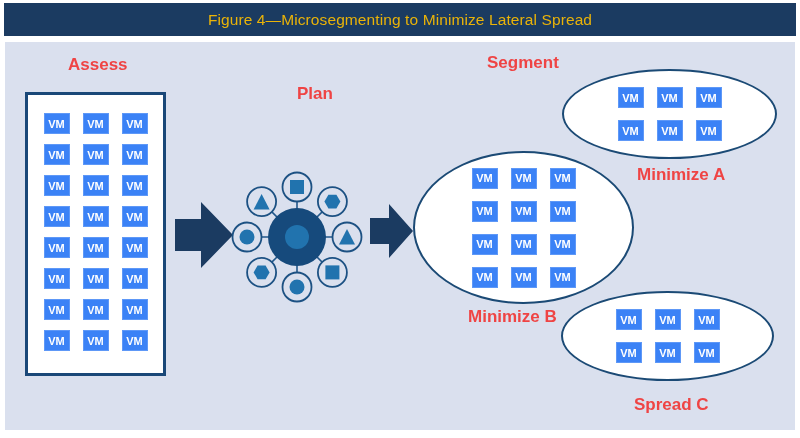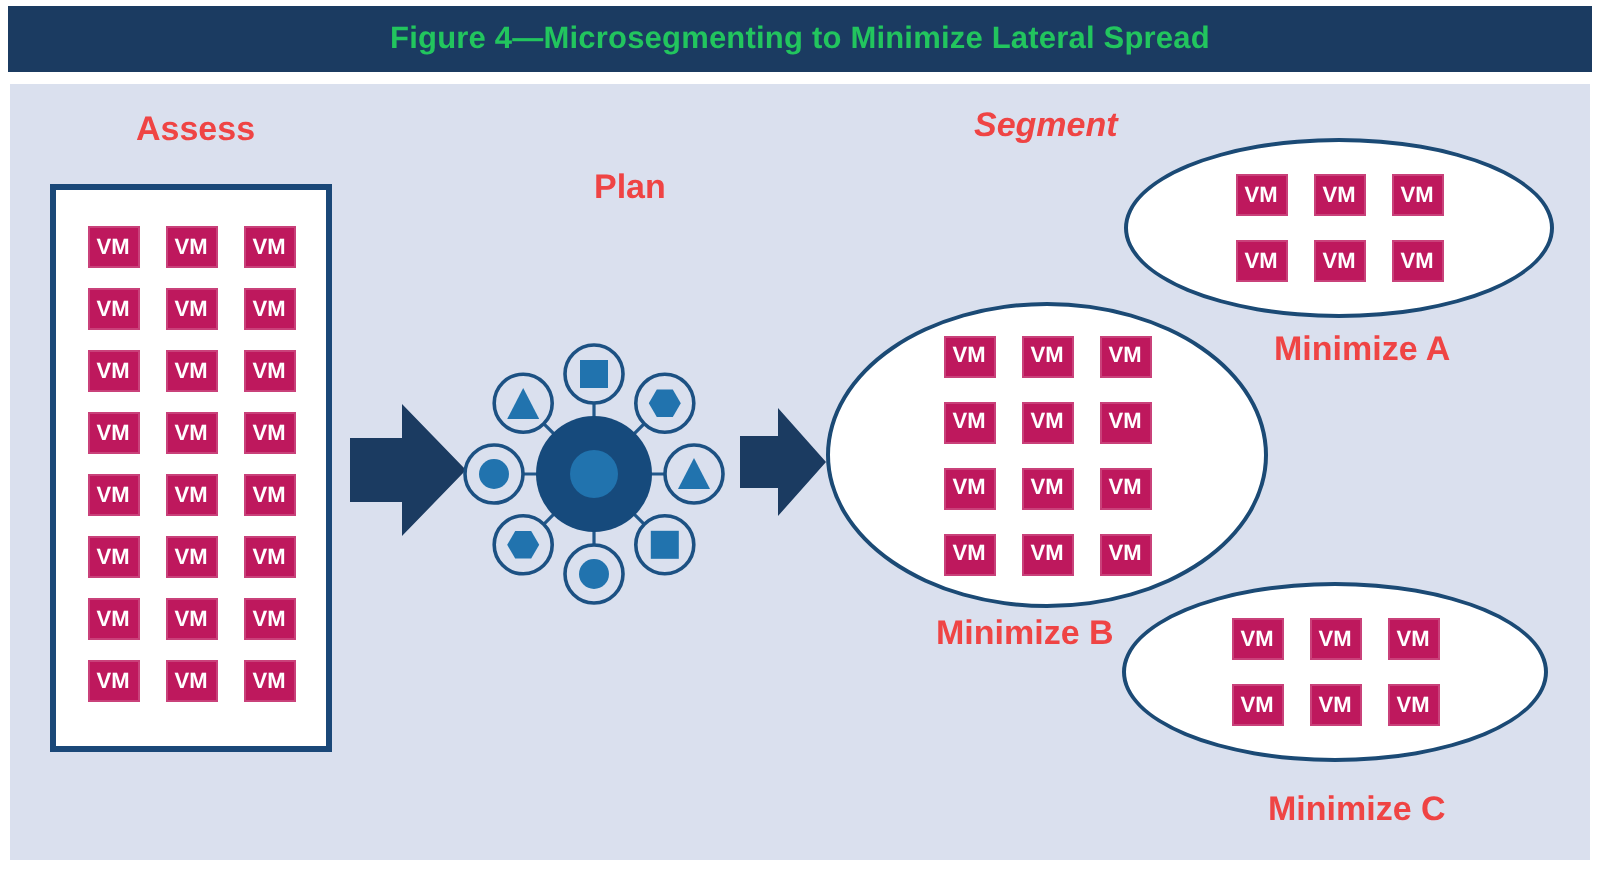--- a/index.html
+++ b/index.html
@@ -5,36 +5,36 @@
   html,body { margin:0; padding:0; }
   body {
     width:800px; height:438px; background:#ffffff; overflow:hidden;
     font-family:"Liberation Sans", sans-serif; position:relative;
   }
   .header {
     position:absolute; left:4px; top:3px; width:792px; height:33px;
     background:#1b3b61; display:flex; align-items:center; justify-content:center;
     box-sizing:border-box;
   }
-  .header-title { color:#22c55e; font-weight:bold; font-size:15.5px; letter-spacing:0.1px; }
+  .header-title { color:#eab308; font-weight:normal; font-size:15.5px; letter-spacing:0.1px; }
   .panel {
     position:absolute; left:5px; top:42px; width:790px; height:388px;
     background:#dae0ee;
   }
   .stage-label {
     position:absolute; font-size:17px; font-weight:600; color:#ef4444; white-space:nowrap;
   }
   .assess-box {
     position:absolute; left:25px; top:92px; width:141px; height:284px;
     background:#ffffff; border:3px solid #1a4878; box-sizing:border-box;
     display:grid; grid-template-columns:repeat(3,26px); grid-auto-rows:21px;
     column-gap:13px; row-gap:10px; padding:18px 0; justify-content:center; align-content:start;
   }
   .vm {
-    width:26px; height:21px; background:#be185d; color:#ffffff;
+    width:26px; height:21px; background:#3b82f6; color:#ffffff;
     font-size:11px; font-weight:bold; display:flex; align-items:center; justify-content:center;
     box-shadow: inset 0 0 0 1px rgba(255,255,255,0.18);
   }
   .ellipse {
     position:absolute; background:#ffffff; border:2px solid #1b4a75; border-radius:50%;
     box-sizing:border-box; display:flex; align-items:center; justify-content:center;
   }
   .vm-grid { display:grid; column-gap:13px; row-gap:12px; grid-template-columns:repeat(3,26px); grid-auto-rows:21px; }
   .abs { position:absolute; }
 </style>
@@ -44,21 +44,21 @@
 <div class="page">
 
   <div class="header">
     <span class="header-title">Figure 4—Microsegmenting to Minimize Lateral Spread</span>
   </div>
 
   <div class="panel"></div>
 
   <div class="stage-label" style="left:68px; top:55px;">Assess</div>
   <div class="stage-label" style="left:297px; top:84px;">Plan</div>
-  <div class="stage-label" style="left:487px; top:53px;font-style:italic;">Segment</div>
+  <div class="stage-label" style="left:487px; top:53px;">Segment</div>
 
   <div class="assess-box">
       <div class="vm">VM</div>
       <div class="vm">VM</div>
       <div class="vm">VM</div>
       <div class="vm">VM</div>
       <div class="vm">VM</div>
       <div class="vm">VM</div>
       <div class="vm">VM</div>
       <div class="vm">VM</div>
@@ -160,15 +160,15 @@
   <div class="ellipse" style="left:561px; top:291px; width:213px; height:90px;">
     <div class="vm-grid">
         <div class="vm">VM</div>
         <div class="vm">VM</div>
         <div class="vm">VM</div>
         <div class="vm">VM</div>
         <div class="vm">VM</div>
         <div class="vm">VM</div>
       </div>
   </div>
-  <div class="stage-label" style="left:634px; top:395px;">Minimize C</div>
+  <div class="stage-label" style="left:634px; top:395px;">Spread C</div>
 
 </div>
 
 </body></html>

